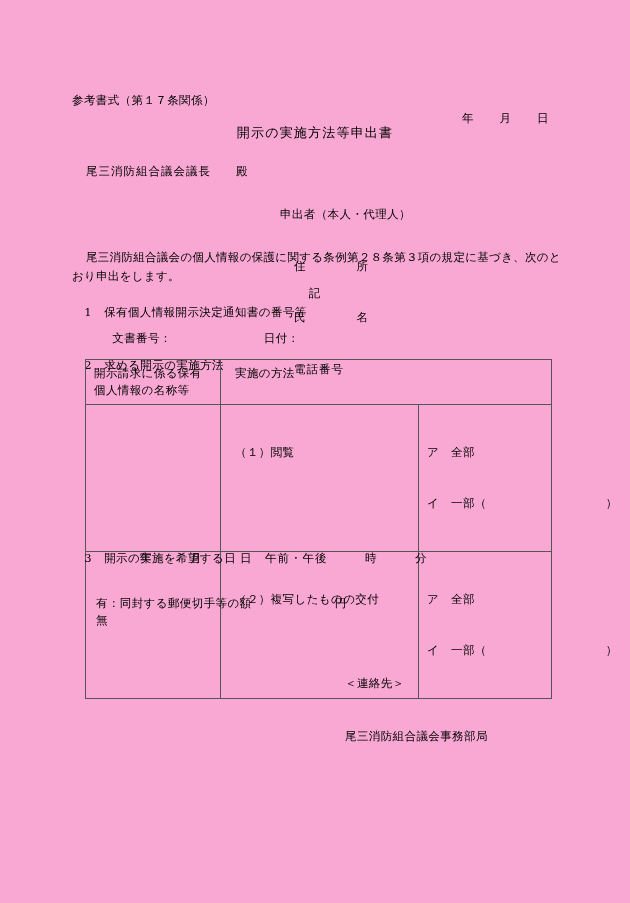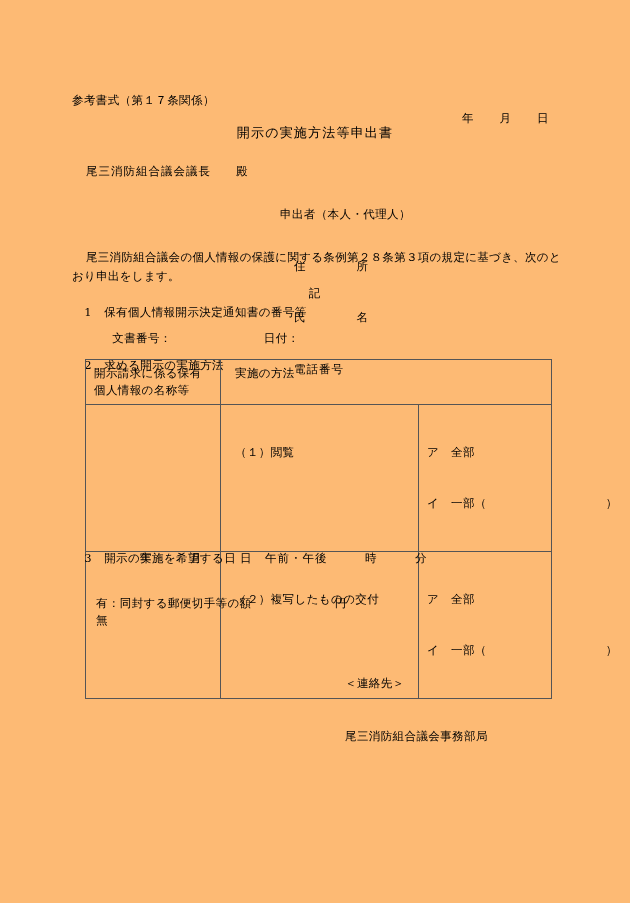--- a/index.html
+++ b/index.html
@@ -8,21 +8,21 @@
     background: #ffffff;
   }
   body {
     font-family: "DejaVu Serif", "Liberation Serif", serif;
     color: #000000;
   }
   #page {
     position: relative;
     width: 630px;
     height: 903px;
-    background: #fdba74;
+    background: #f9a8d4;
     overflow: hidden;
   }
 
   .abs { position: absolute; }
 
   .t {
     font-size: 11.5px;
     line-height: 17px;
     white-space: pre;
     letter-spacing: 0.4px;

